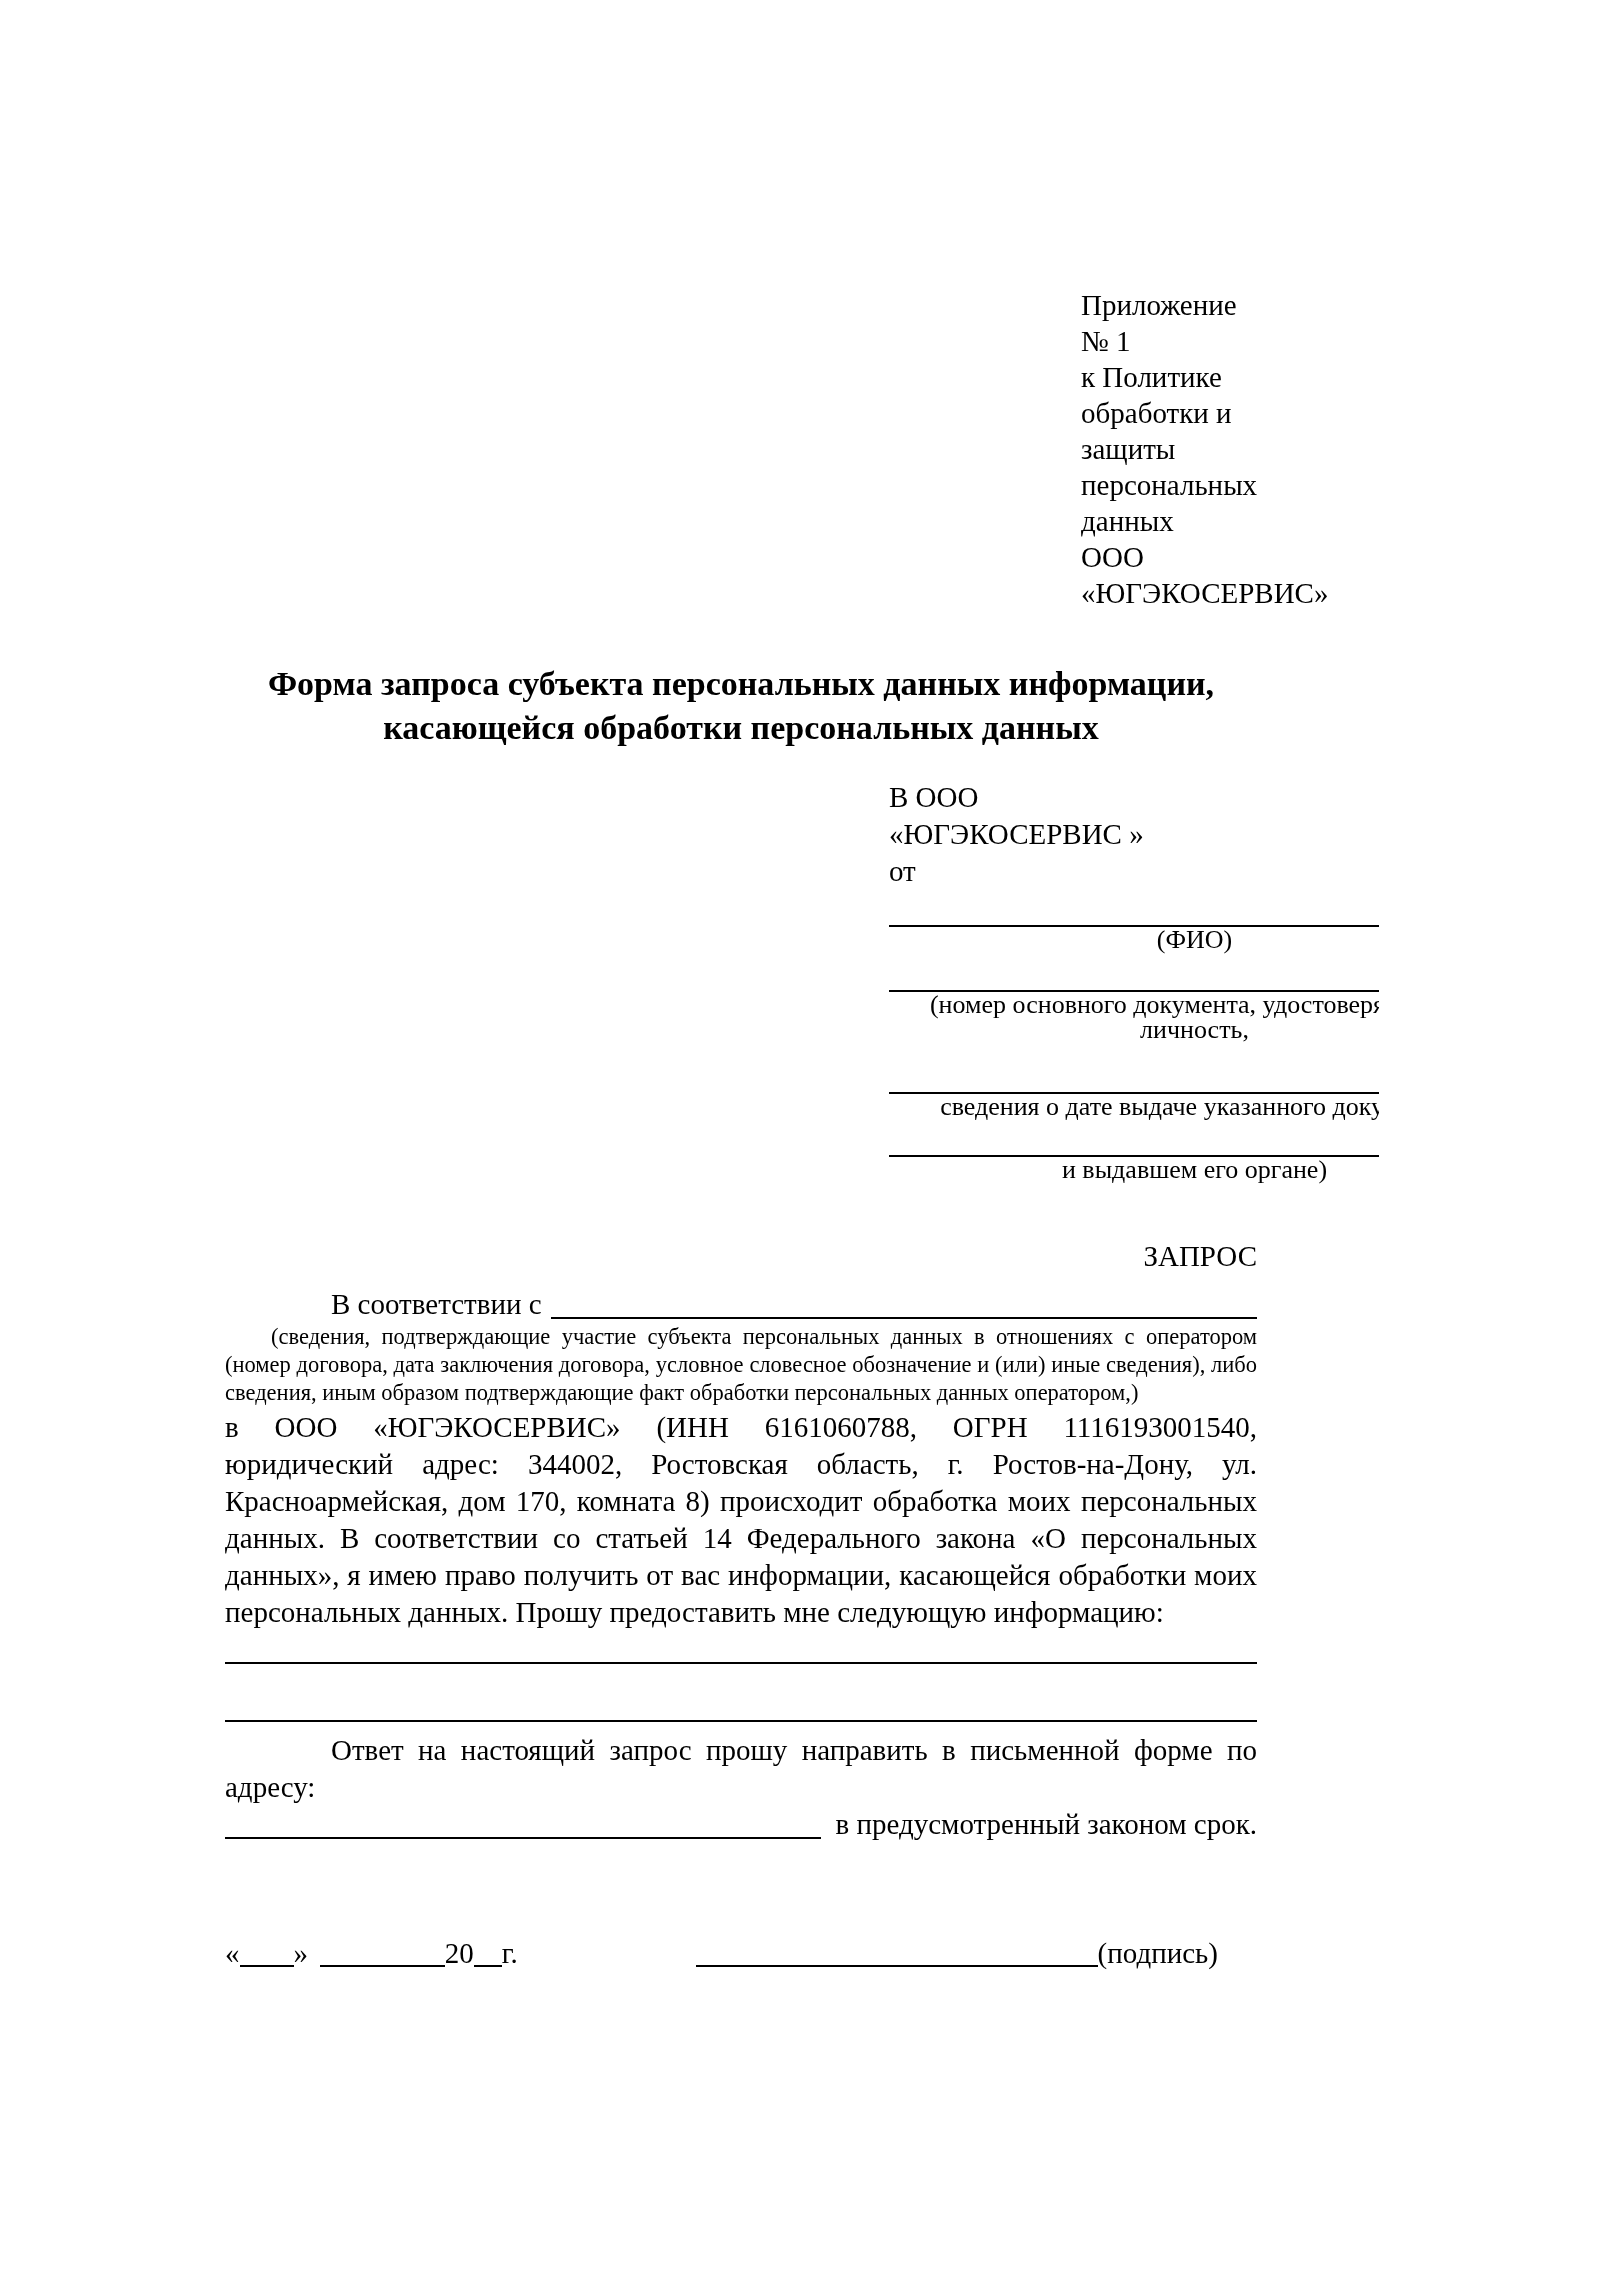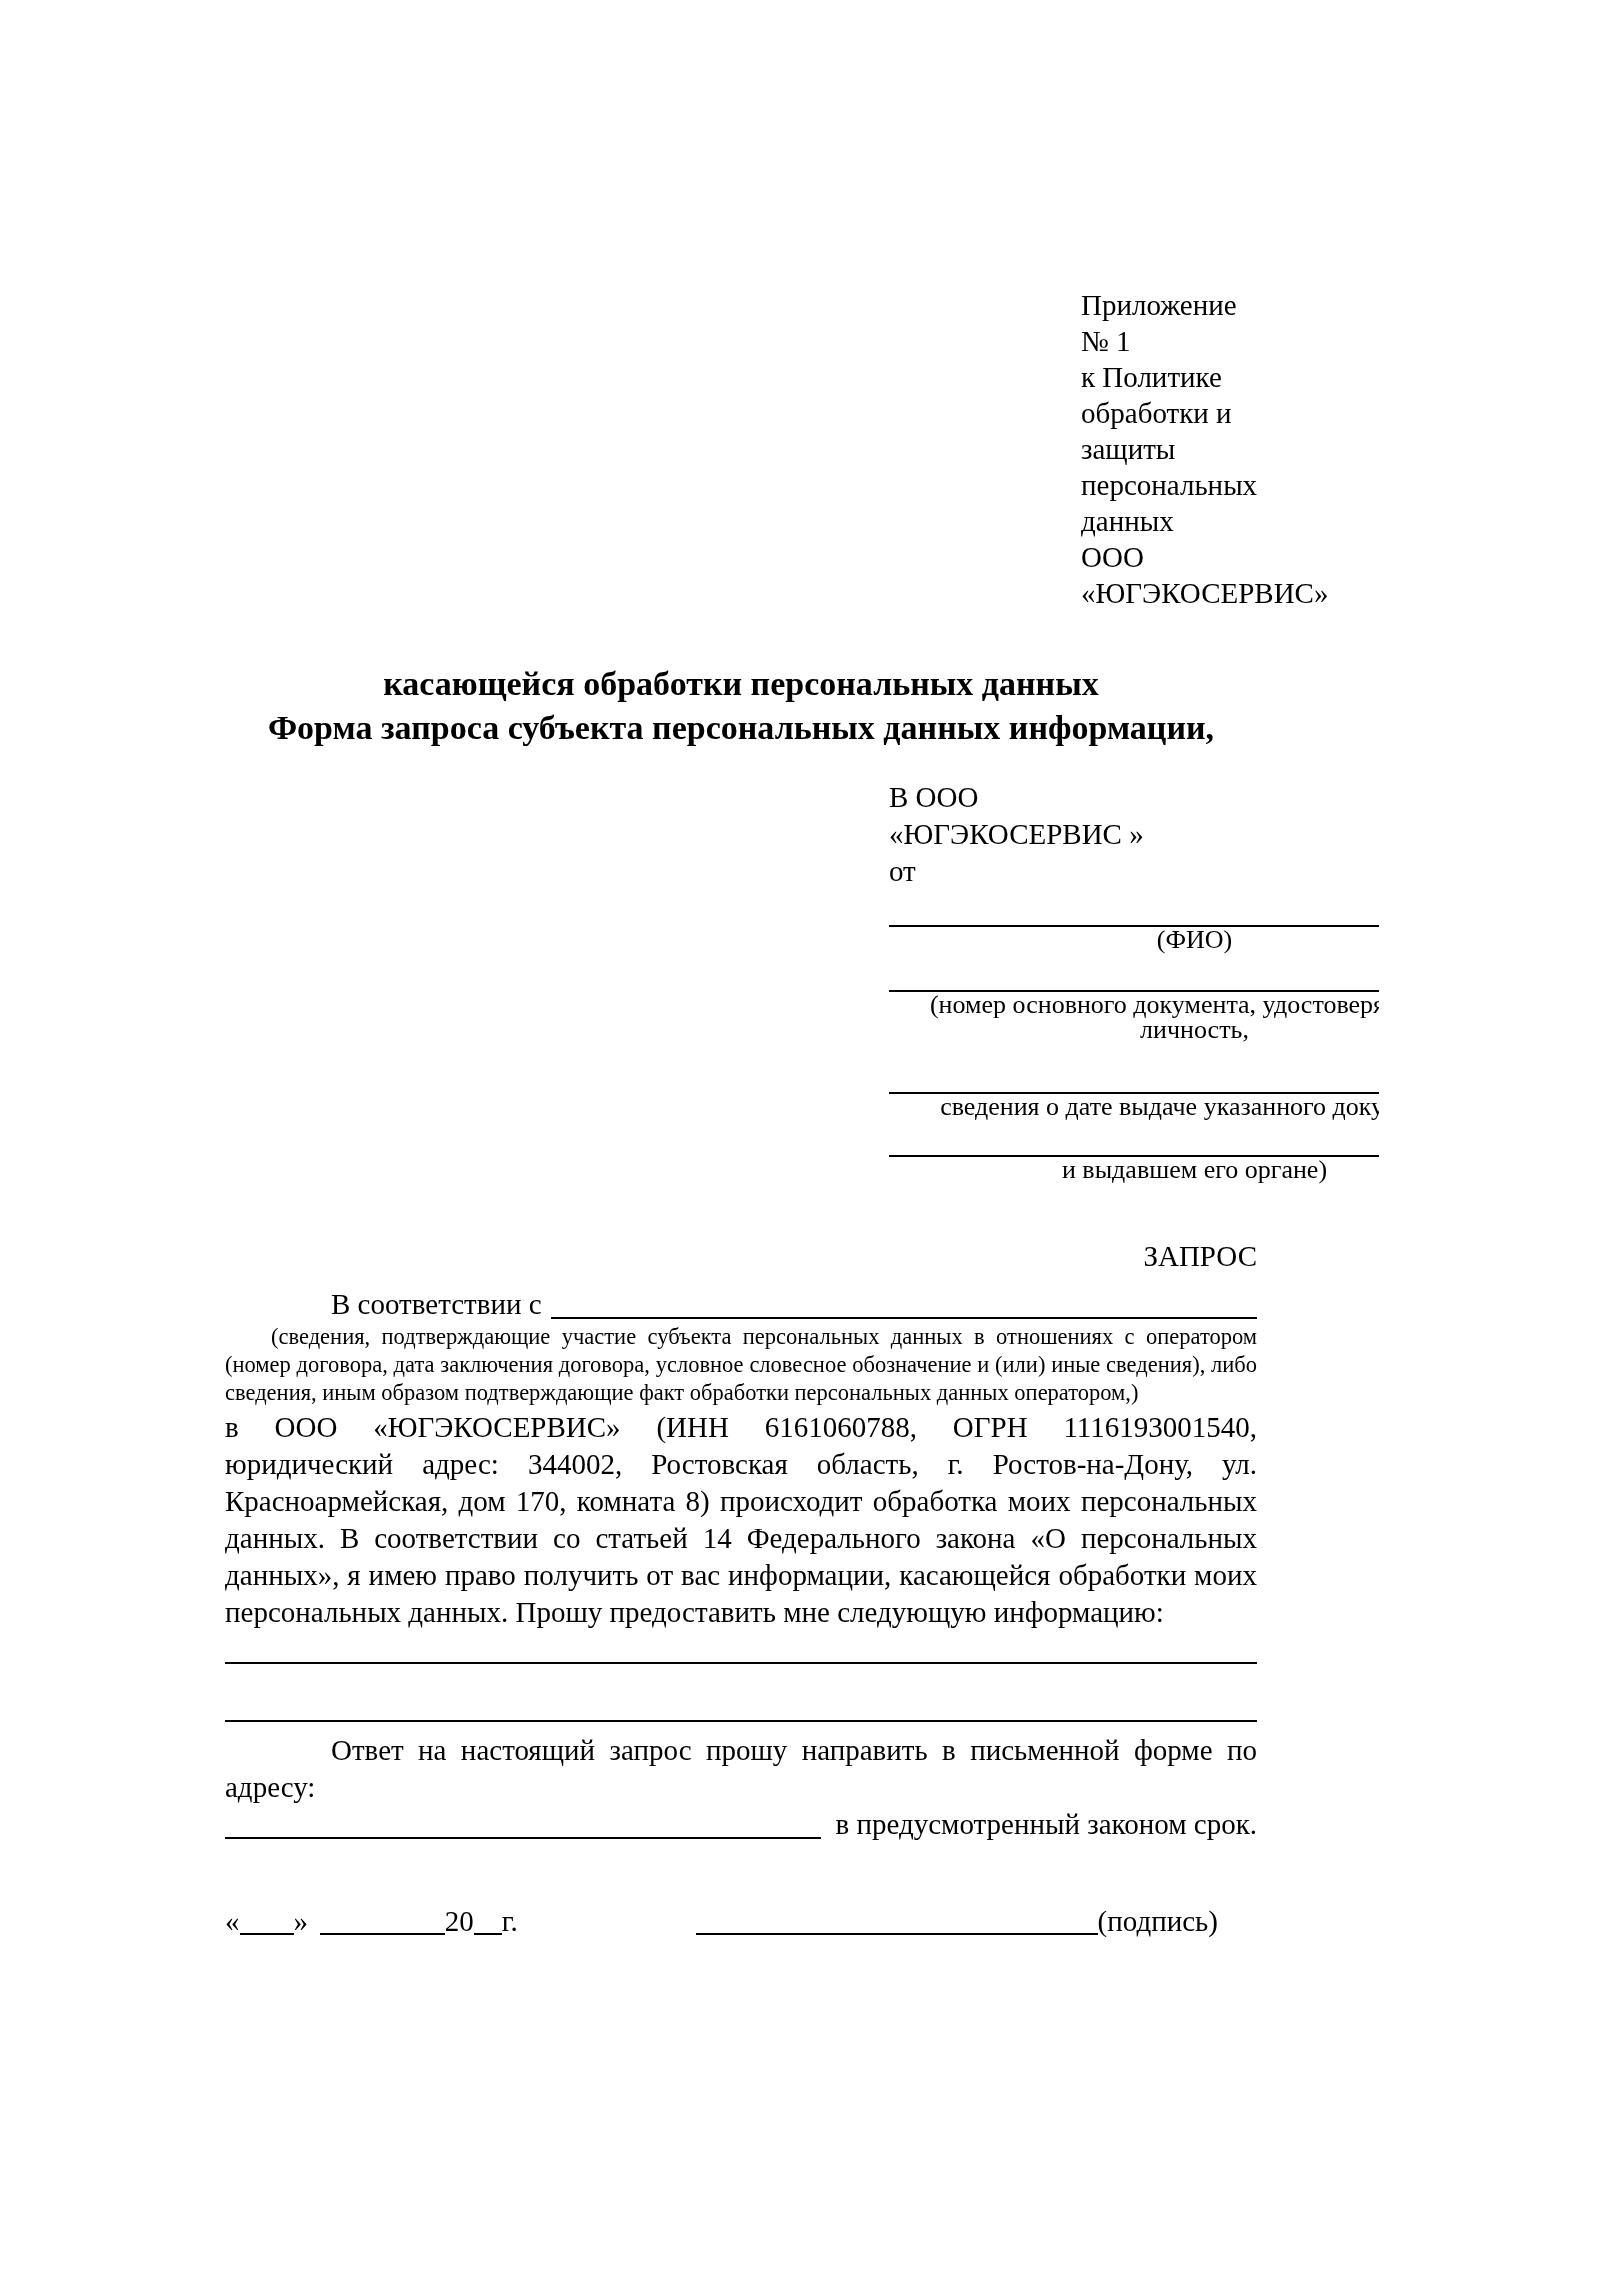--- a/index.html
+++ b/index.html
@@ -40,43 +40,43 @@
   .body-text{margin:2px 0 0 0;line-height:37px;text-align:justify;}
   .blank-row{height:0;border-bottom:2.9px solid #000;}
   .b1{margin-top:31px;}
   .b2{margin-top:56px;}
   .reply-line1{
     margin:9.8px 0 0 0;line-height:37px;
     text-align:justify;text-align-last:justify;text-indent:106px;
   }
   .reply-line2{display:flex;align-items:flex-end;line-height:37px;gap:15px;}
   .reply-line2 .rule{flex:1;border-bottom:2.9px solid #000;margin-bottom:3.9px;}
-  .sign-row{display:flex;justify-content:space-between;margin-top:60px;line-height:37px;align-items:center;}
+  .sign-row{display:flex;justify-content:space-between;margin-top:92px;line-height:37px;align-items:center;}
   .sig-group{margin-right:39px;}
   .iline{display:inline-block;border-bottom:2.9px solid #000;position:relative;top:3.9px;}
   .il-day{width:54px;}
   .il-month{width:125px;margin-left:11.8px;}
   .il-year{width:28px;}
   .il-sign{width:402px;}
 </style>
 </head>
 <body>
 
 <div class="page">
 
   <div class="header-block">
     <div>Приложение № 1</div>
     <div>к Политике обработки и защиты</div>
     <div>персональных данных</div>
     <div>ООО «ЮГЭКОСЕРВИС»</div>
   </div>
 
   <h1 class="doc-title">
+    <span>Форма запроса субъекта персональных данных информации,</span>
     <span>касающейся обработки персональных данных</span>
-    <span>Форма запроса субъекта персональных данных информации,</span>
   </h1>
 
   <div class="addressee">
     <div class="addressee-line">В ООО</div>
     <div class="addressee-line">«ЮГЭКОСЕРВИС »</div>
     <div class="addressee-line">от</div>
 
     <div>
       <div class="field-line f1"></div>
       <div class="field-caption">(ФИО)</div>

